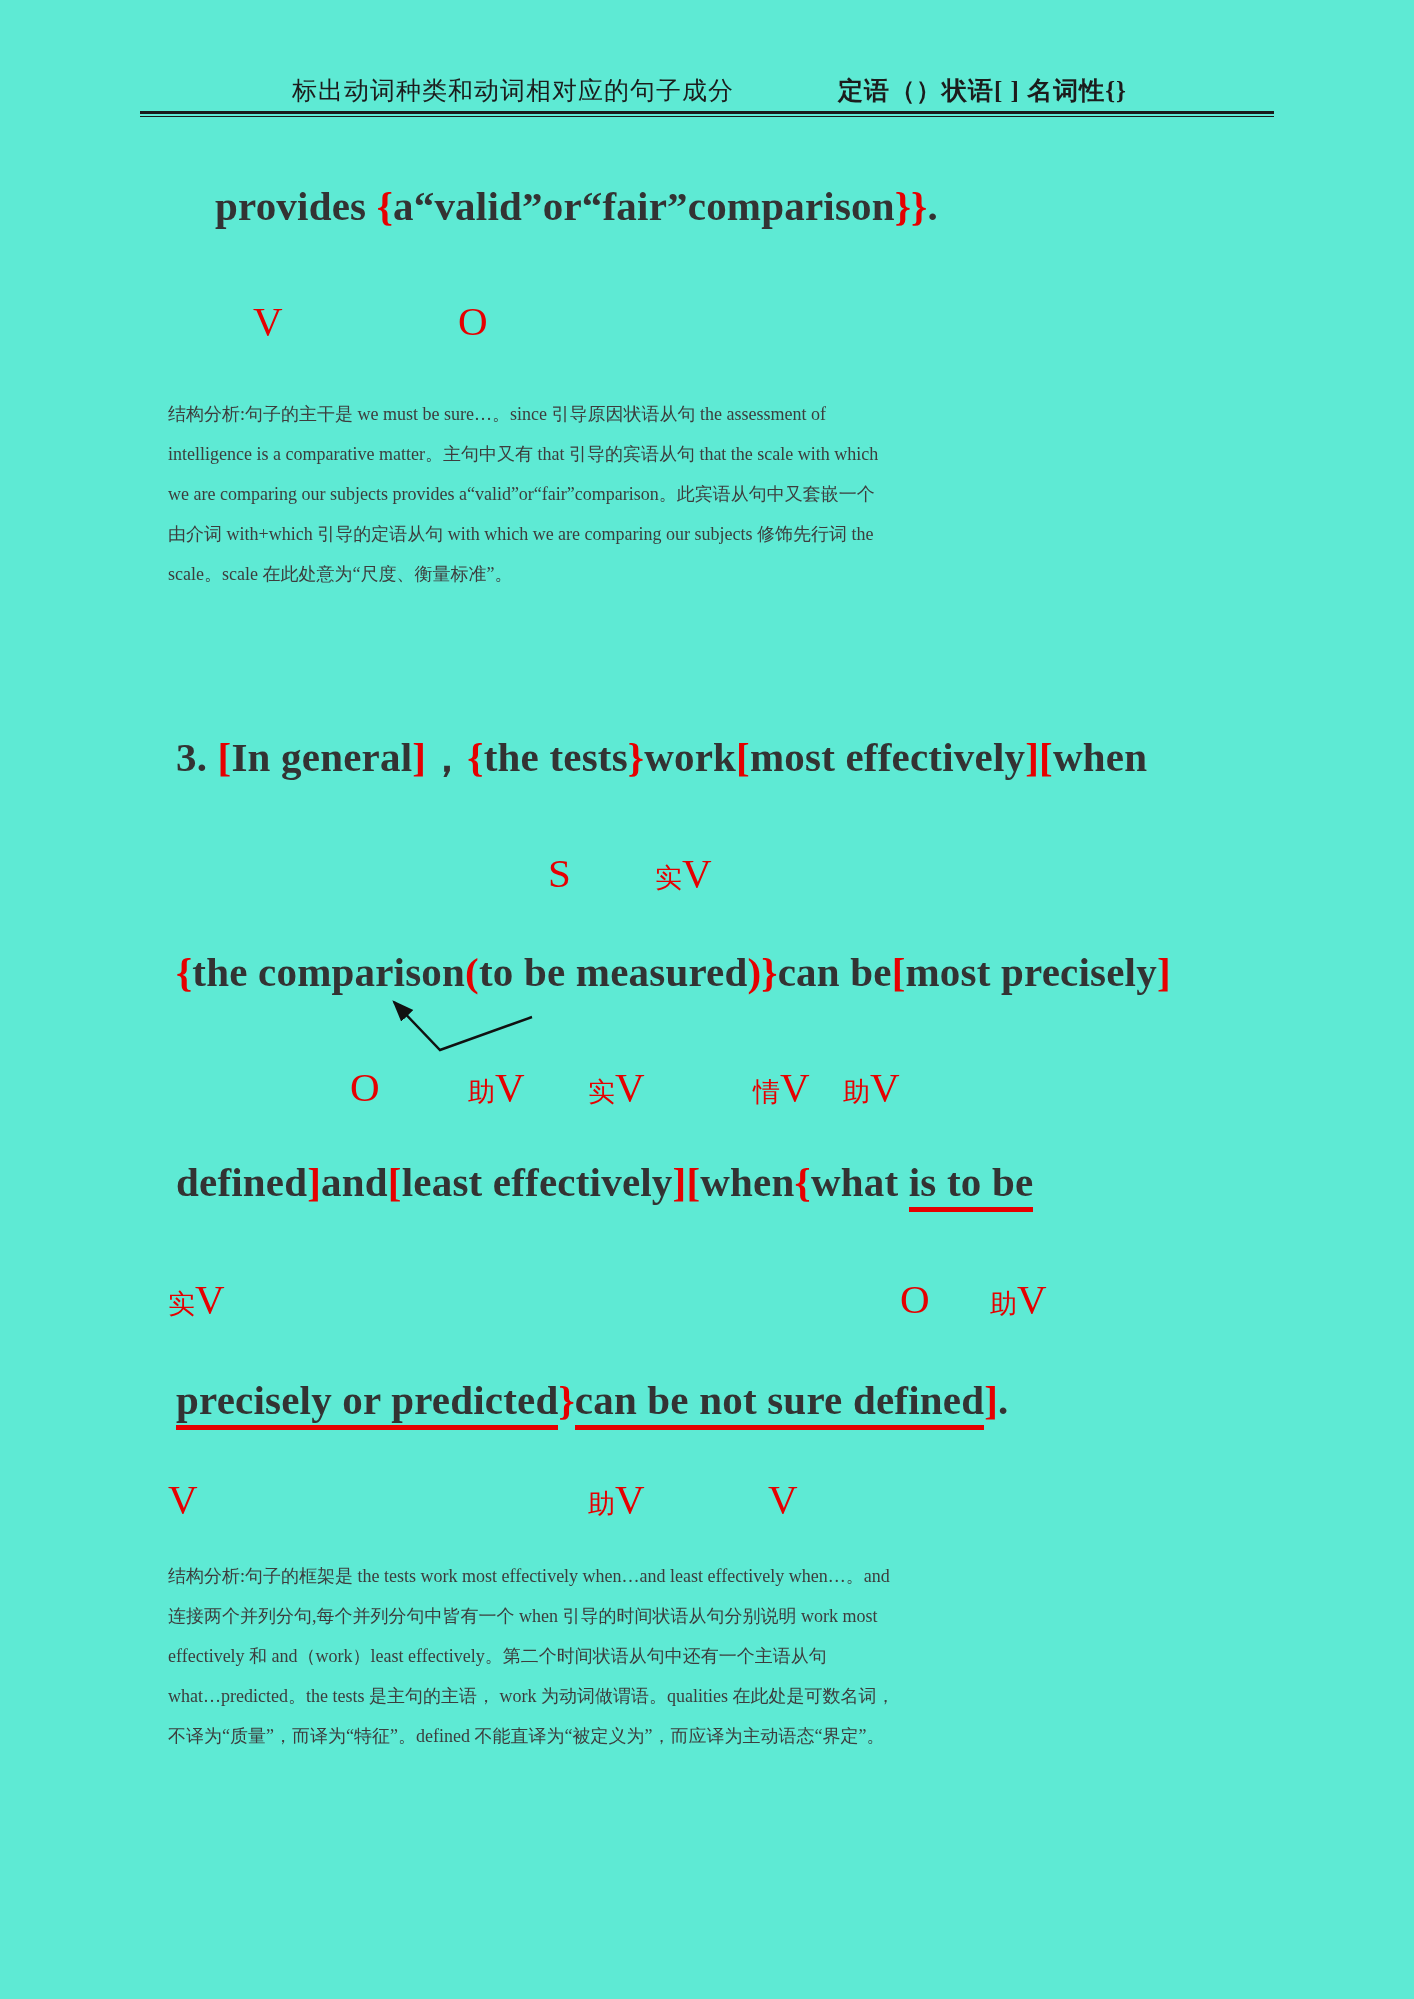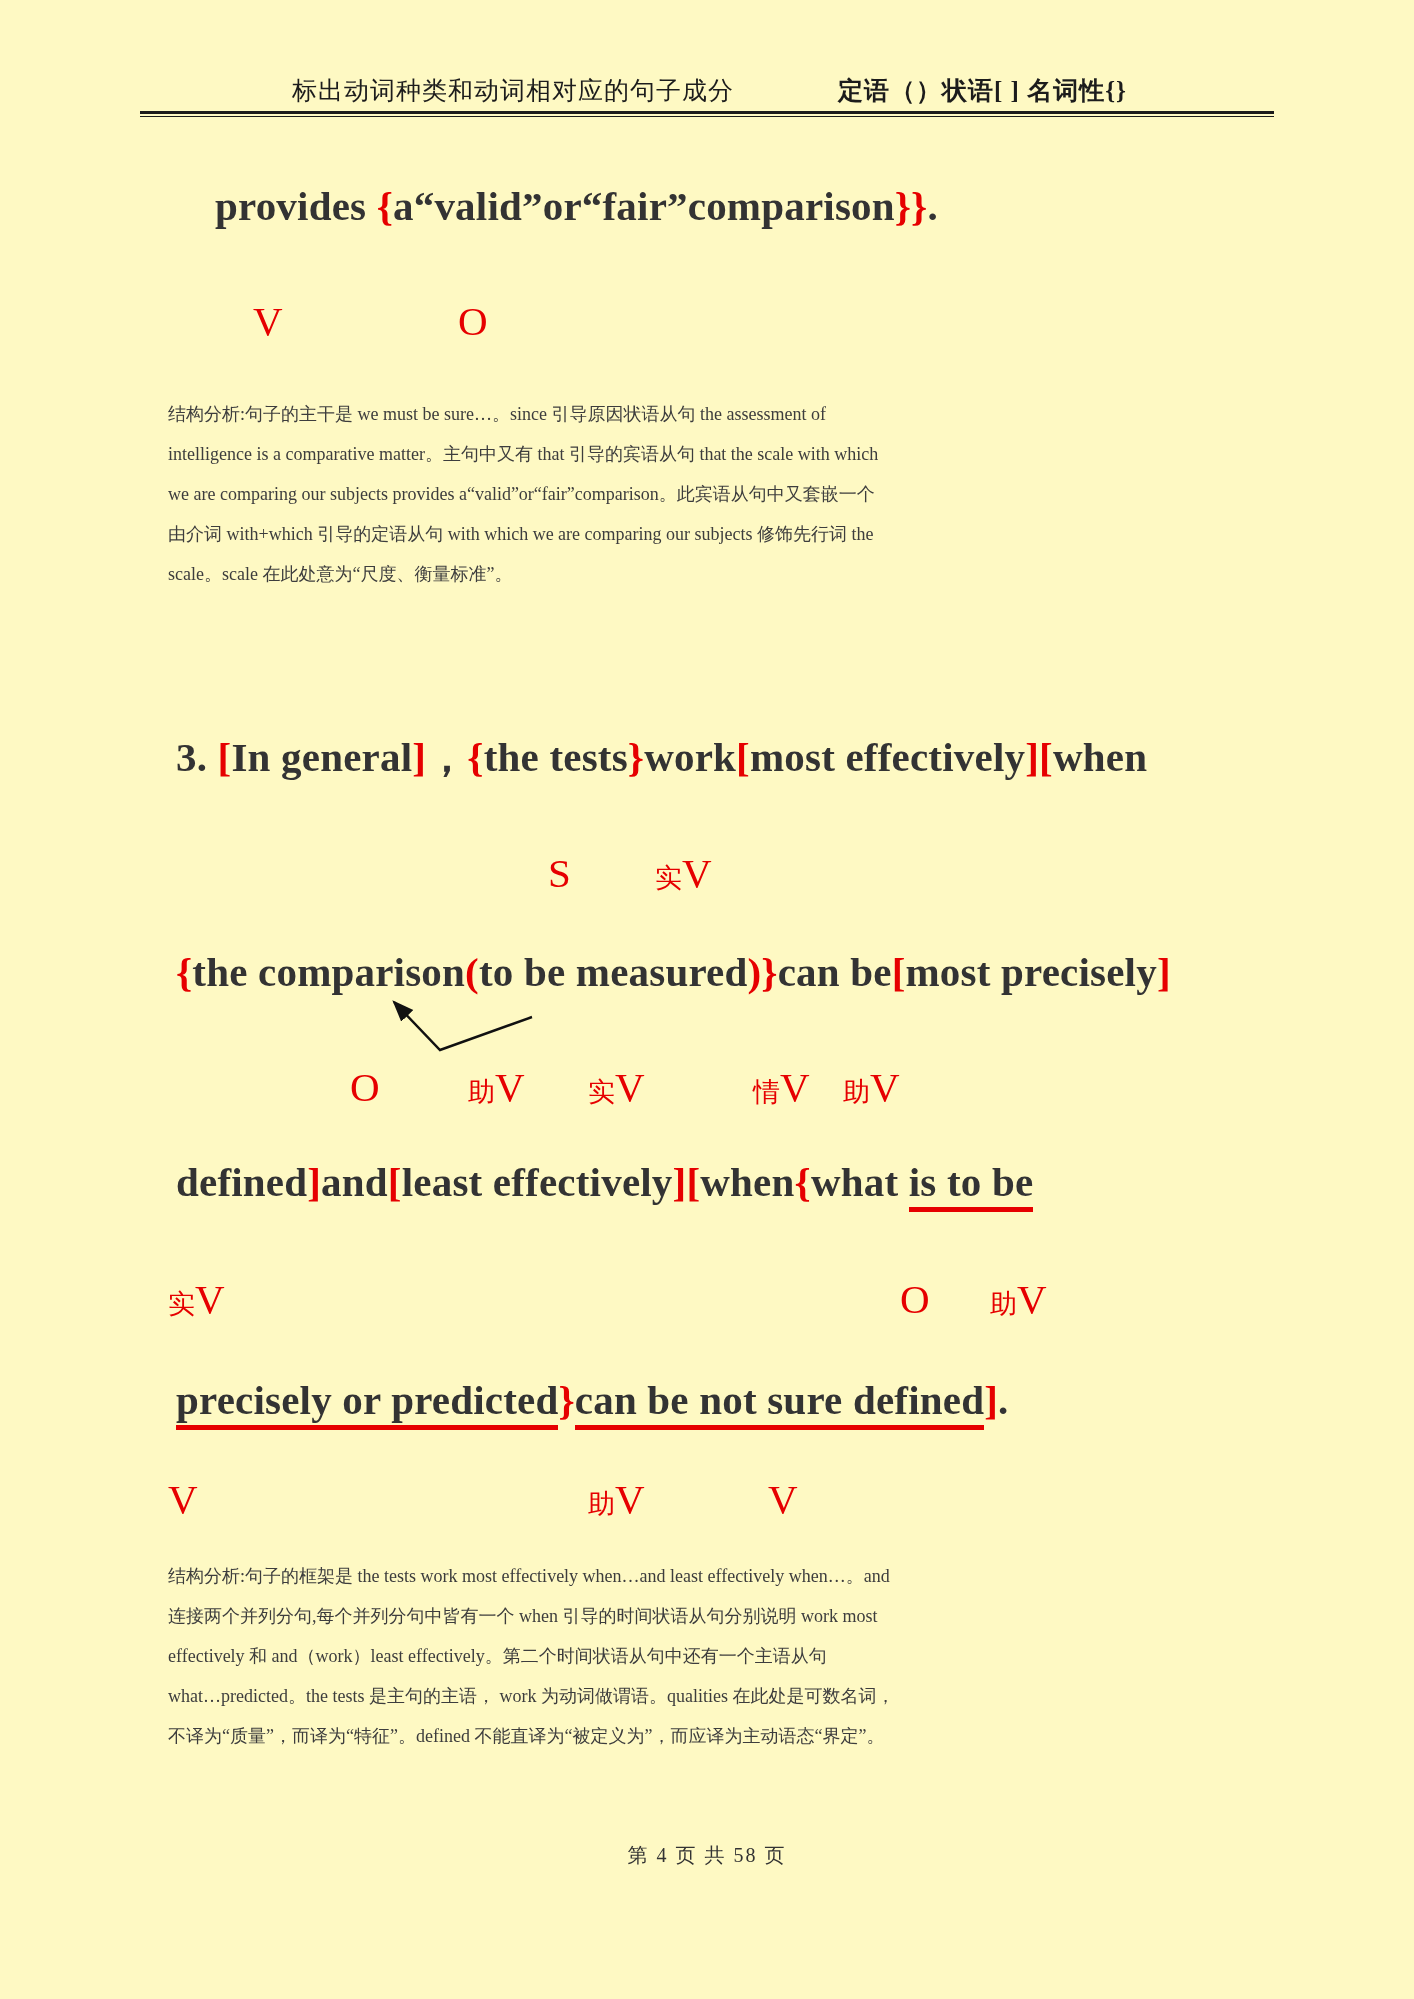--- a/index.html
+++ b/index.html
@@ -1,19 +1,19 @@
 <!DOCTYPE html>
 <html style="--red: #e60000;"><head>
 <meta charset="utf-8">
 <style>
   :root{ --red:#e60000; }
   *{ box-sizing:border-box; }
   html,body{ margin:0; padding:0; background:#ffffff; }
   .page{
-    position:relative; width:1414px; height:1999px; background:#fef9c3;
+    position:relative; width:1414px; height:1999px; background:#5eead4;
     font-family:"Liberation Serif","DejaVu Serif",serif; overflow:hidden;
   }
   .hdr{ position:absolute; top:74px; font-size:25px; color:#1c1c1c; letter-spacing:1px; white-space:nowrap; }
   .hdr-left{ left:292px; }
   .hdr-right{ left:838px; font-weight:bold; }
   .hdr-rule{
     position:absolute; left:140px; top:111px; width:1134px; height:6px;
     border-top:3px solid #1b1b1b; border-bottom:1px solid #1b1b1b;
   }
   .bigline{
@@ -101,15 +101,14 @@
       <span class="lab" style="left: 420px;"><span class="pre">助</span><span class="big">V</span></span>
       <span class="lab" style="left: 600px;"><span class="big">V</span></span>
     </div>
 
   <div class="analysis" style="top:1556px;">结构分析:句子的框架是 the tests work most effectively when…and least effectively when…。and
 连接两个并列分句,每个并列分句中皆有一个 when 引导的时间状语从句分别说明 work most
 effectively 和 and（work）least effectively。第二个时间状语从句中还有一个主语从句
 what…predicted。the tests 是主句的主语， work 为动词做谓语。qualities 在此处是可数名词，
 不译为“质量”，而译为“特征”。defined 不能直译为“被定义为”，而应译为主动语态“界定”。</div>
 
-  <div class="footer">第 4 页 共 58 页</div>
 
 </div>
 
 </body></html>

